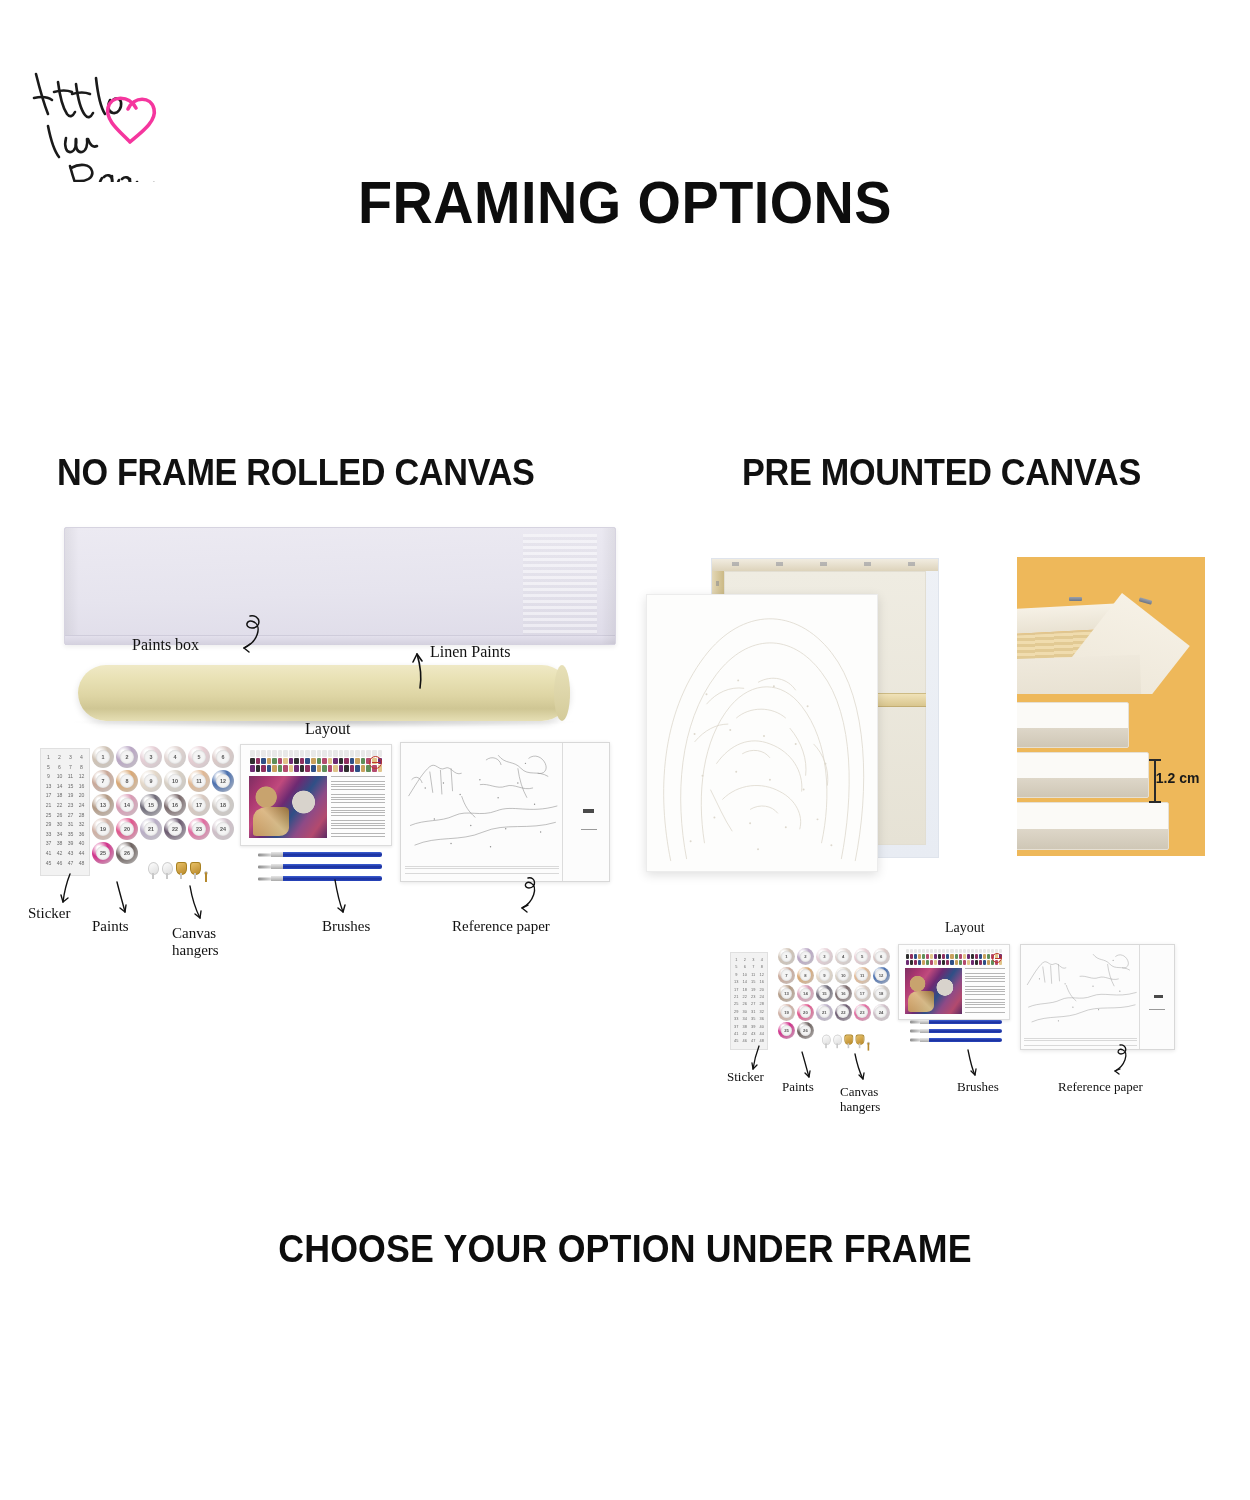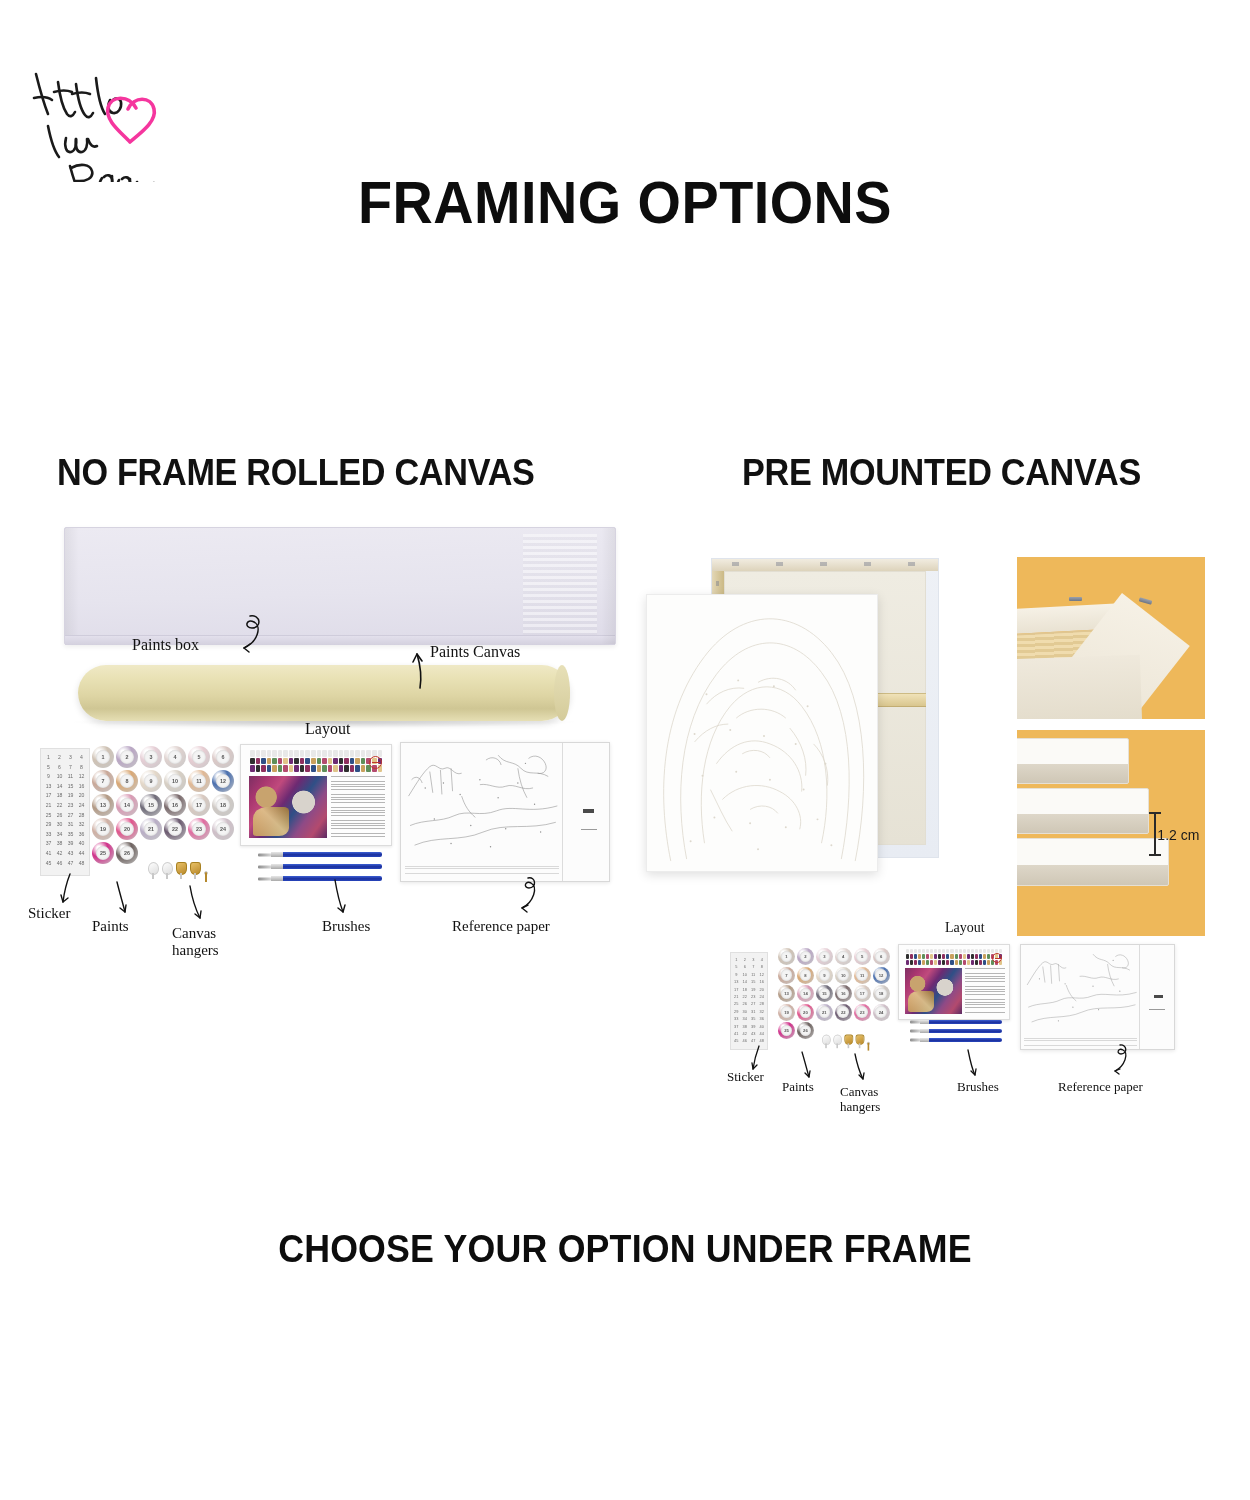--- a/index.html
+++ b/index.html
@@ -263,21 +263,21 @@
     overflow:hidden;
   }
   .mc-front svg { width:100%; height:100%; }
 
   
   .photo {
     position:absolute; overflow:hidden;
     background:#eeb85a;
   }
   .ph-corner { left:1017px; top:557px; width:188px; height:162px; }
-  .ph-thick  { left:1017px; top:730px; width:188px; height:206px; }
+  .ph-thick  { left:1017px; top:694px; width:188px; height:162px;font-weight:bold; }
 
   .cw-barL {
     position:absolute; left:-6%; top:30%; width:66%; height:20%;
     background:linear-gradient(180deg,#f6f1e6,#e9e2d2);
     transform:rotate(-3deg);
     border-bottom:7px solid #e0c691;
   }
   .cw-barR {
     position:absolute; right:-2%; top:22%; width:46%; height:86%;
     background:linear-gradient(160deg,#f6f1e6,#eae3d3);
@@ -368,21 +368,21 @@
   <div class="canvas-roll"></div>
 
   <div class="ann" style="left:132px; top:636px; font-size:16px;">Paints box</div>
   <div class="arrow" style="left:228px; top:612px;">
     <svg width="40" height="44" viewBox="0 0 40 44">
       <path d="M22,4 C33,2 34,16 24,16 C16,16 18,6 26,10 C34,14 30,30 16,36" fill="none" stroke="#111" stroke-width="1.5" stroke-linecap="round"></path>
       <path d="M16,36 L22,32 M16,36 L21,40" fill="none" stroke="#111" stroke-width="1.5" stroke-linecap="round"></path>
     </svg>
   </div>
 
-  <div class="ann" style="left:430px; top:643px; font-size:16px;">Paints Canvas</div>
+  <div class="ann" style="left:430px; top:643px; font-size:16px;">Linen Paints</div>
   <div class="arrow" style="left:406px; top:650px;">
     <svg width="24" height="40" viewBox="0 0 24 40">
       <path d="M14,38 C16,26 14,14 11,4" fill="none" stroke="#111" stroke-width="1.6" stroke-linecap="round"></path>
       <path d="M11,4 L7,12 M11,4 L16,11" fill="none" stroke="#111" stroke-width="1.6" stroke-linecap="round"></path>
     </svg>
   </div>
 
   <div class="ann" style="left:305px; top:720px; font-size:16px;">Layout</div>
 
   <div class="sticker-sheet ss-left" id="ss-left">

